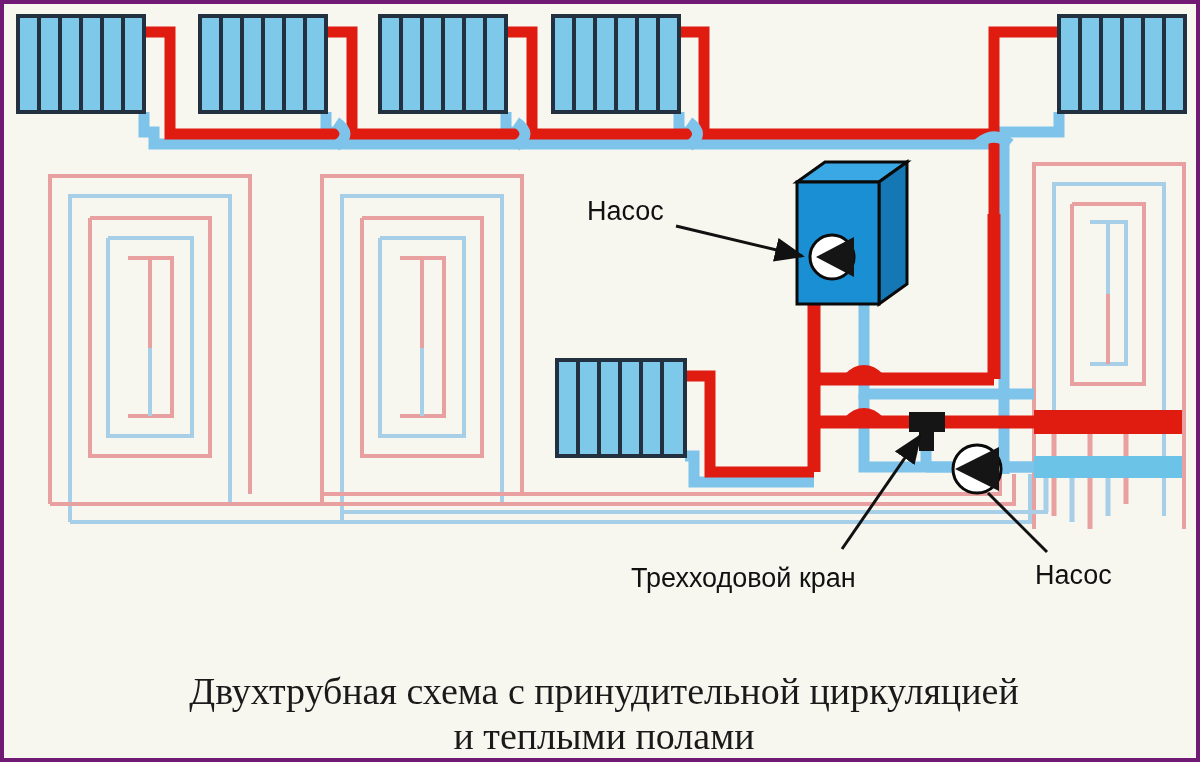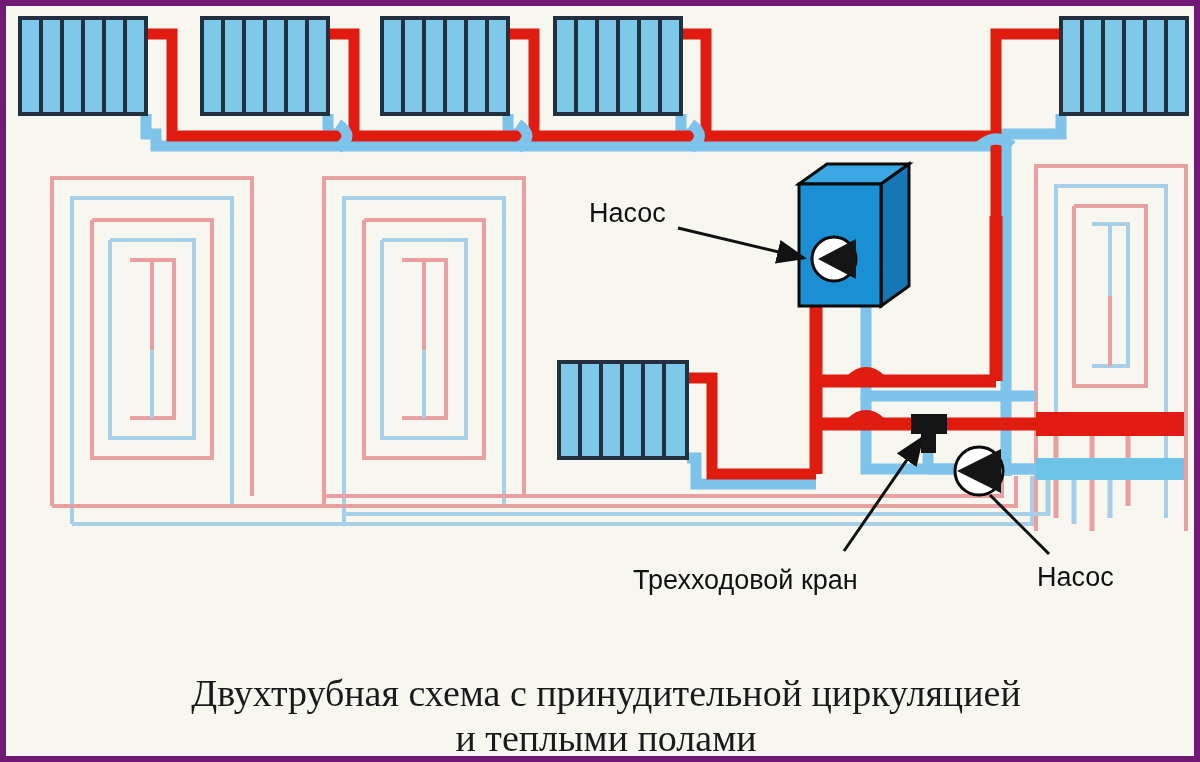--- a/index.html
+++ b/index.html
@@ -1,18 +1,18 @@
 <!DOCTYPE html>
 <html><head>
 <meta charset="utf-8">
 <style>
   html,body{margin:0;padding:0;background:#ffffff;}
   body{font-family:"Liberation Sans",sans-serif;}
   #stage{position:relative;width:1200px;height:762px;background:#f7f7f0;
-         border:6px solid #701a75;box-sizing:border-box;overflow:hidden;}
+         border:4px solid #701a75;box-sizing:border-box;overflow:hidden;}
   #diagram{position:absolute;left:0;top:0;width:1200px;height:762px;display:block;}
   .lbl{font-family:"Liberation Sans",sans-serif;font-size:27px;fill:#111111;}
   .ttl{font-family:"Liberation Serif",serif;font-size:38px;fill:#1a1a1a;text-anchor:middle;}
 </style>
 </head>
 <body>
 
 <div id="stage">
   <svg id="diagram" viewBox="0 0 1200 762">
     <defs>

